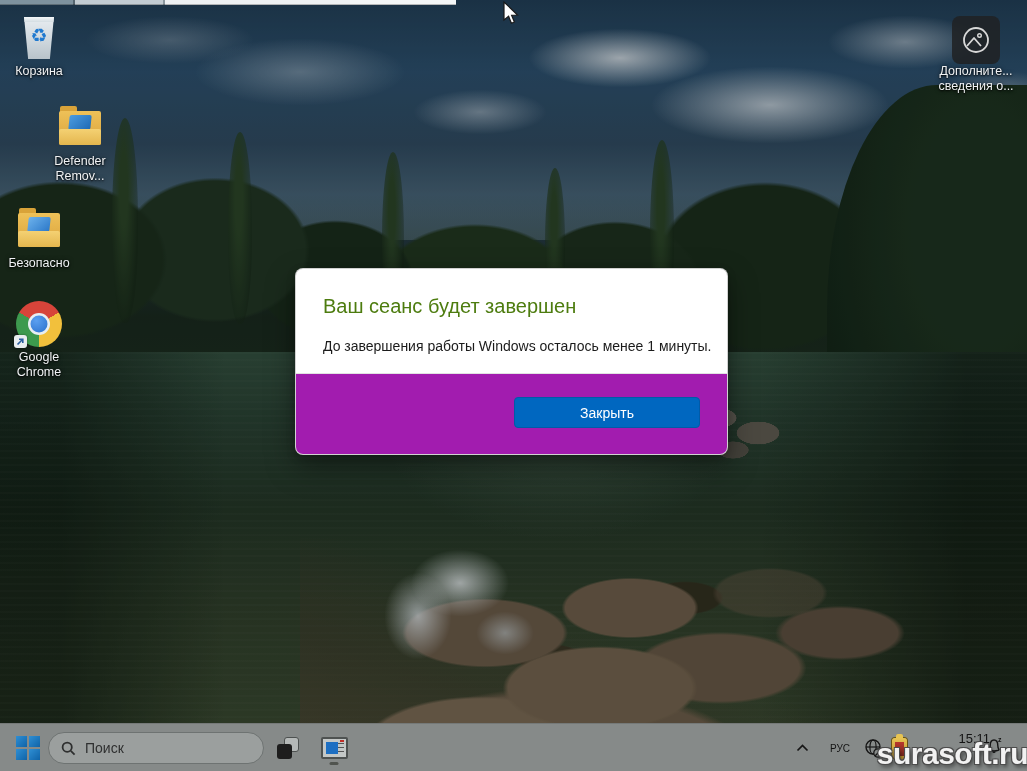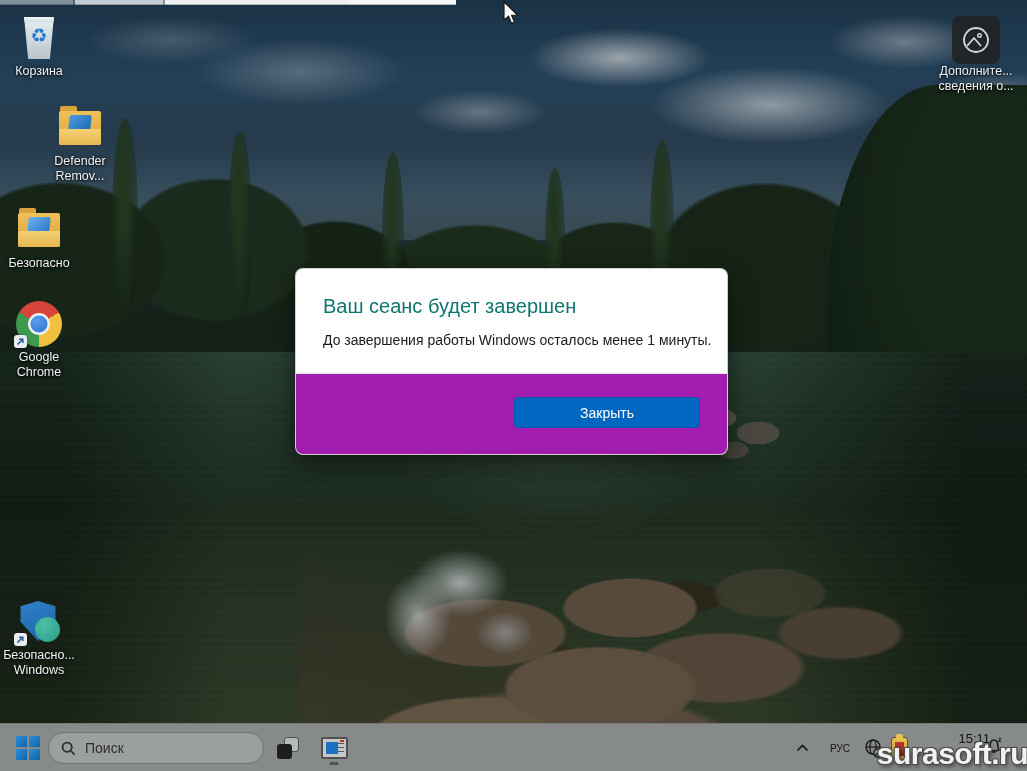--- a/index.html
+++ b/index.html
@@ -131,22 +131,22 @@
 
   
   .info-cell{position:absolute;left:930px;top:16px;width:92px;text-align:center;}
   .info-art{width:48px;height:48px;margin:0 auto;border-radius:8px;background:rgba(32,34,36,.88);
     display:flex;align-items:center;justify-content:center;}
 
   
   .dialog{position:absolute;left:295px;top:268px;width:433px;height:187px;border-radius:8px;
     overflow:hidden;background:#fff;border:1px solid rgba(0,0,0,.18);box-sizing:border-box;
     box-shadow:0 12px 30px rgba(0,0,0,.38),0 3px 8px rgba(0,0,0,.22);}
-  .dialog .dtitle{position:absolute;left:27px;top:26px;font-size:20px;color:#0f766e;}
-  .dialog .dbody{position:absolute;left:27px;top:63px;font-size:14px;color:#1b1b1b;}
+  .dialog .dtitle{position:absolute;left:27px;top:26px;font-size:20px;color:#4d7c0f;}
+  .dialog .dbody{position:absolute;left:27px;top:69px;font-size:14px;color:#1b1b1b;}
   .dialog .dfooter{position:absolute;left:0;right:0;bottom:0;height:80px;background:#a21caf;
     border-top:1px solid #e2e2e2;}
   .dialog .close-btn{position:absolute;right:27px;top:23px;width:186px;height:31px;
     background:#0067c0;border:1px solid #005ba8;border-radius:4px;color:#fff;font-size:14px;
     font-family:"Liberation Sans",sans-serif;cursor:pointer;}
 
   
   .taskbar{position:absolute;left:0;right:0;bottom:0;height:48px;background:#868a89;
     border-top:1px solid rgba(0,0,0,.12);box-sizing:border-box;}
   .tb-btn{position:absolute;display:flex;align-items:center;justify-content:center;cursor:pointer;}
@@ -259,35 +259,20 @@
             <path d="M1.5 7.5 L6.5 2.5 M3 2.2 H6.8 V6" stroke="#2a5d9e" stroke-width="1.6" fill="none"></path>
           </svg>
       </div>
     </div>
     <div class="dlabel">Google</div>
     <div class="dlabel">Chrome</div>
   </div>
 
 
 
-  <div class="dicon" style="top:596px;">
-    <div class="art">
-      <div class="shield">
-          <div class="sh"></div>
-          <div class="ball"></div>
-        </div>
-      <div class="sc-badge">
-        <svg width="9" height="9" viewBox="0 0 9 9">
-            <path d="M1.5 7.5 L6.5 2.5 M3 2.2 H6.8 V6" stroke="#2a5d9e" stroke-width="1.6" fill="none"></path>
-          </svg>
-      </div>
-    </div>
-    <div class="dlabel">Безопасно...</div>
-    <div class="dlabel">Windows</div>
-  </div>
 
   <div class="info-cell">
     <div class="info-art">
       <svg width="30" height="30" viewBox="0 0 30 30">
         <circle cx="15" cy="15" r="12" fill="none" stroke="#d8d8d8" stroke-width="1.8"></circle>
         <circle cx="18.5" cy="10.5" r="1.8" fill="none" stroke="#d8d8d8" stroke-width="1.4"></circle>
         <path d="M6 21 L13 13 L20 21" fill="none" stroke="#d8d8d8" stroke-width="1.8" stroke-linejoin="round"></path>
       </svg>
     </div>
     <div class="dlabel">Дополните...</div>

